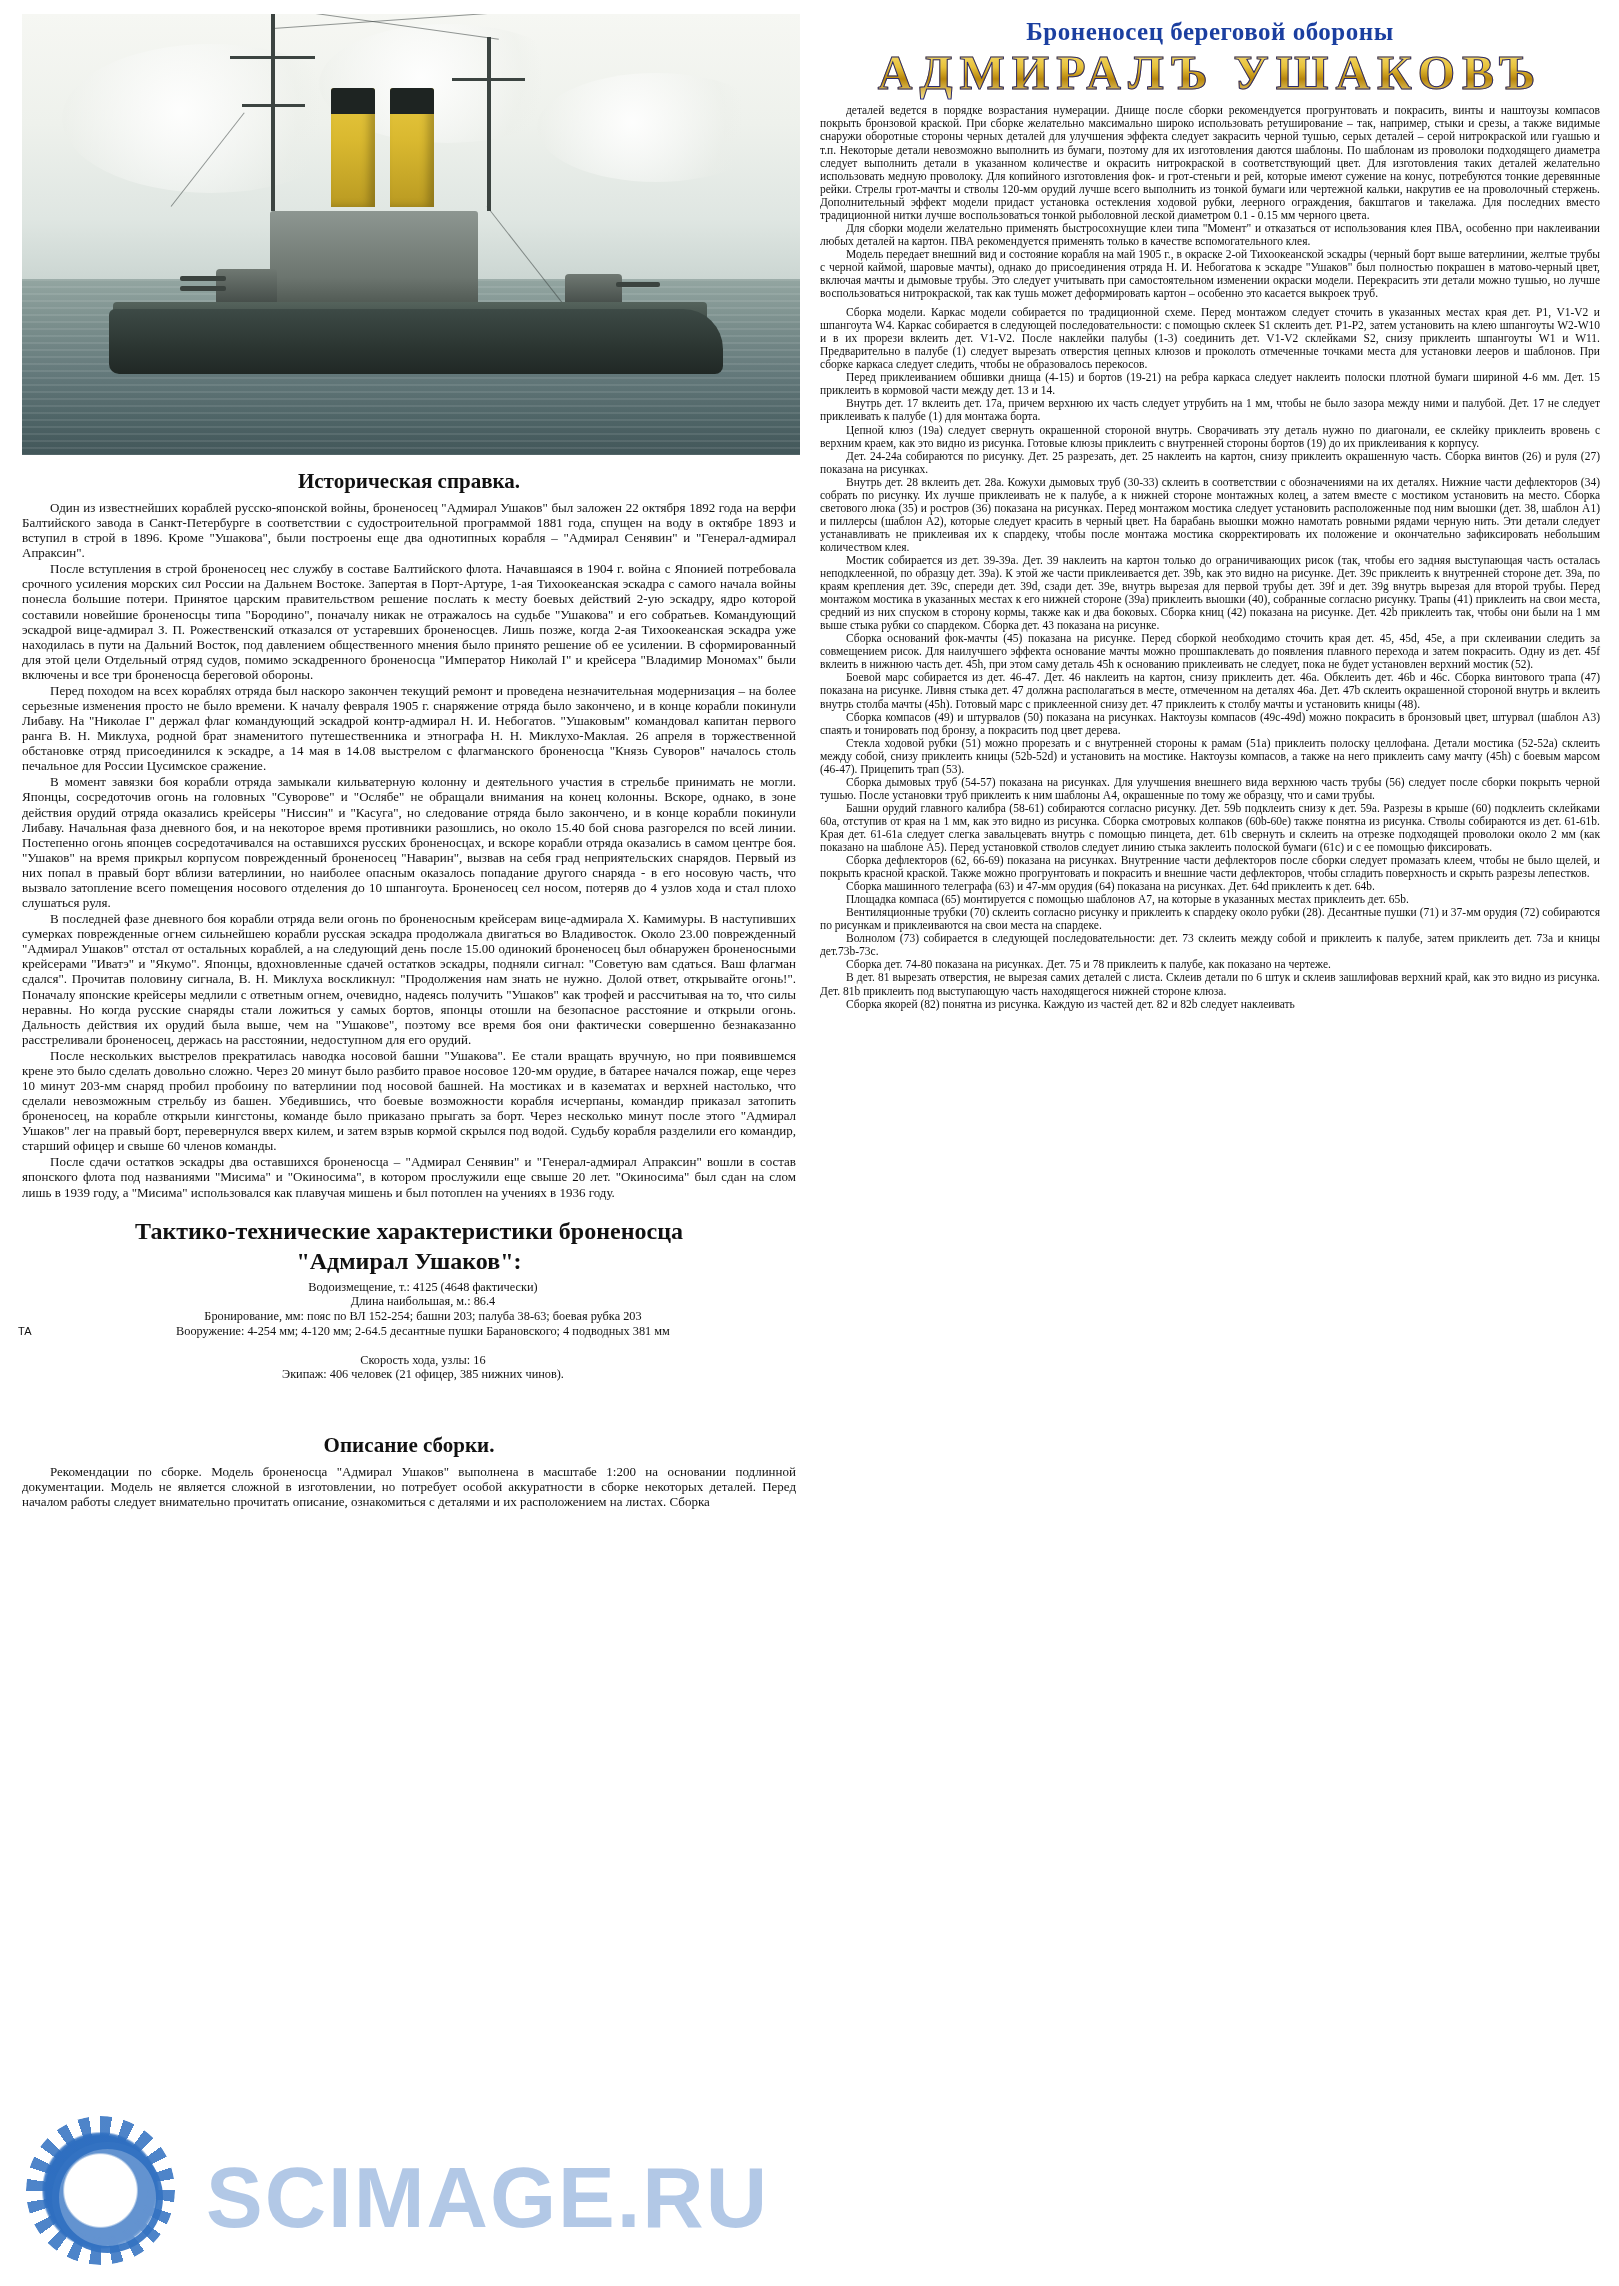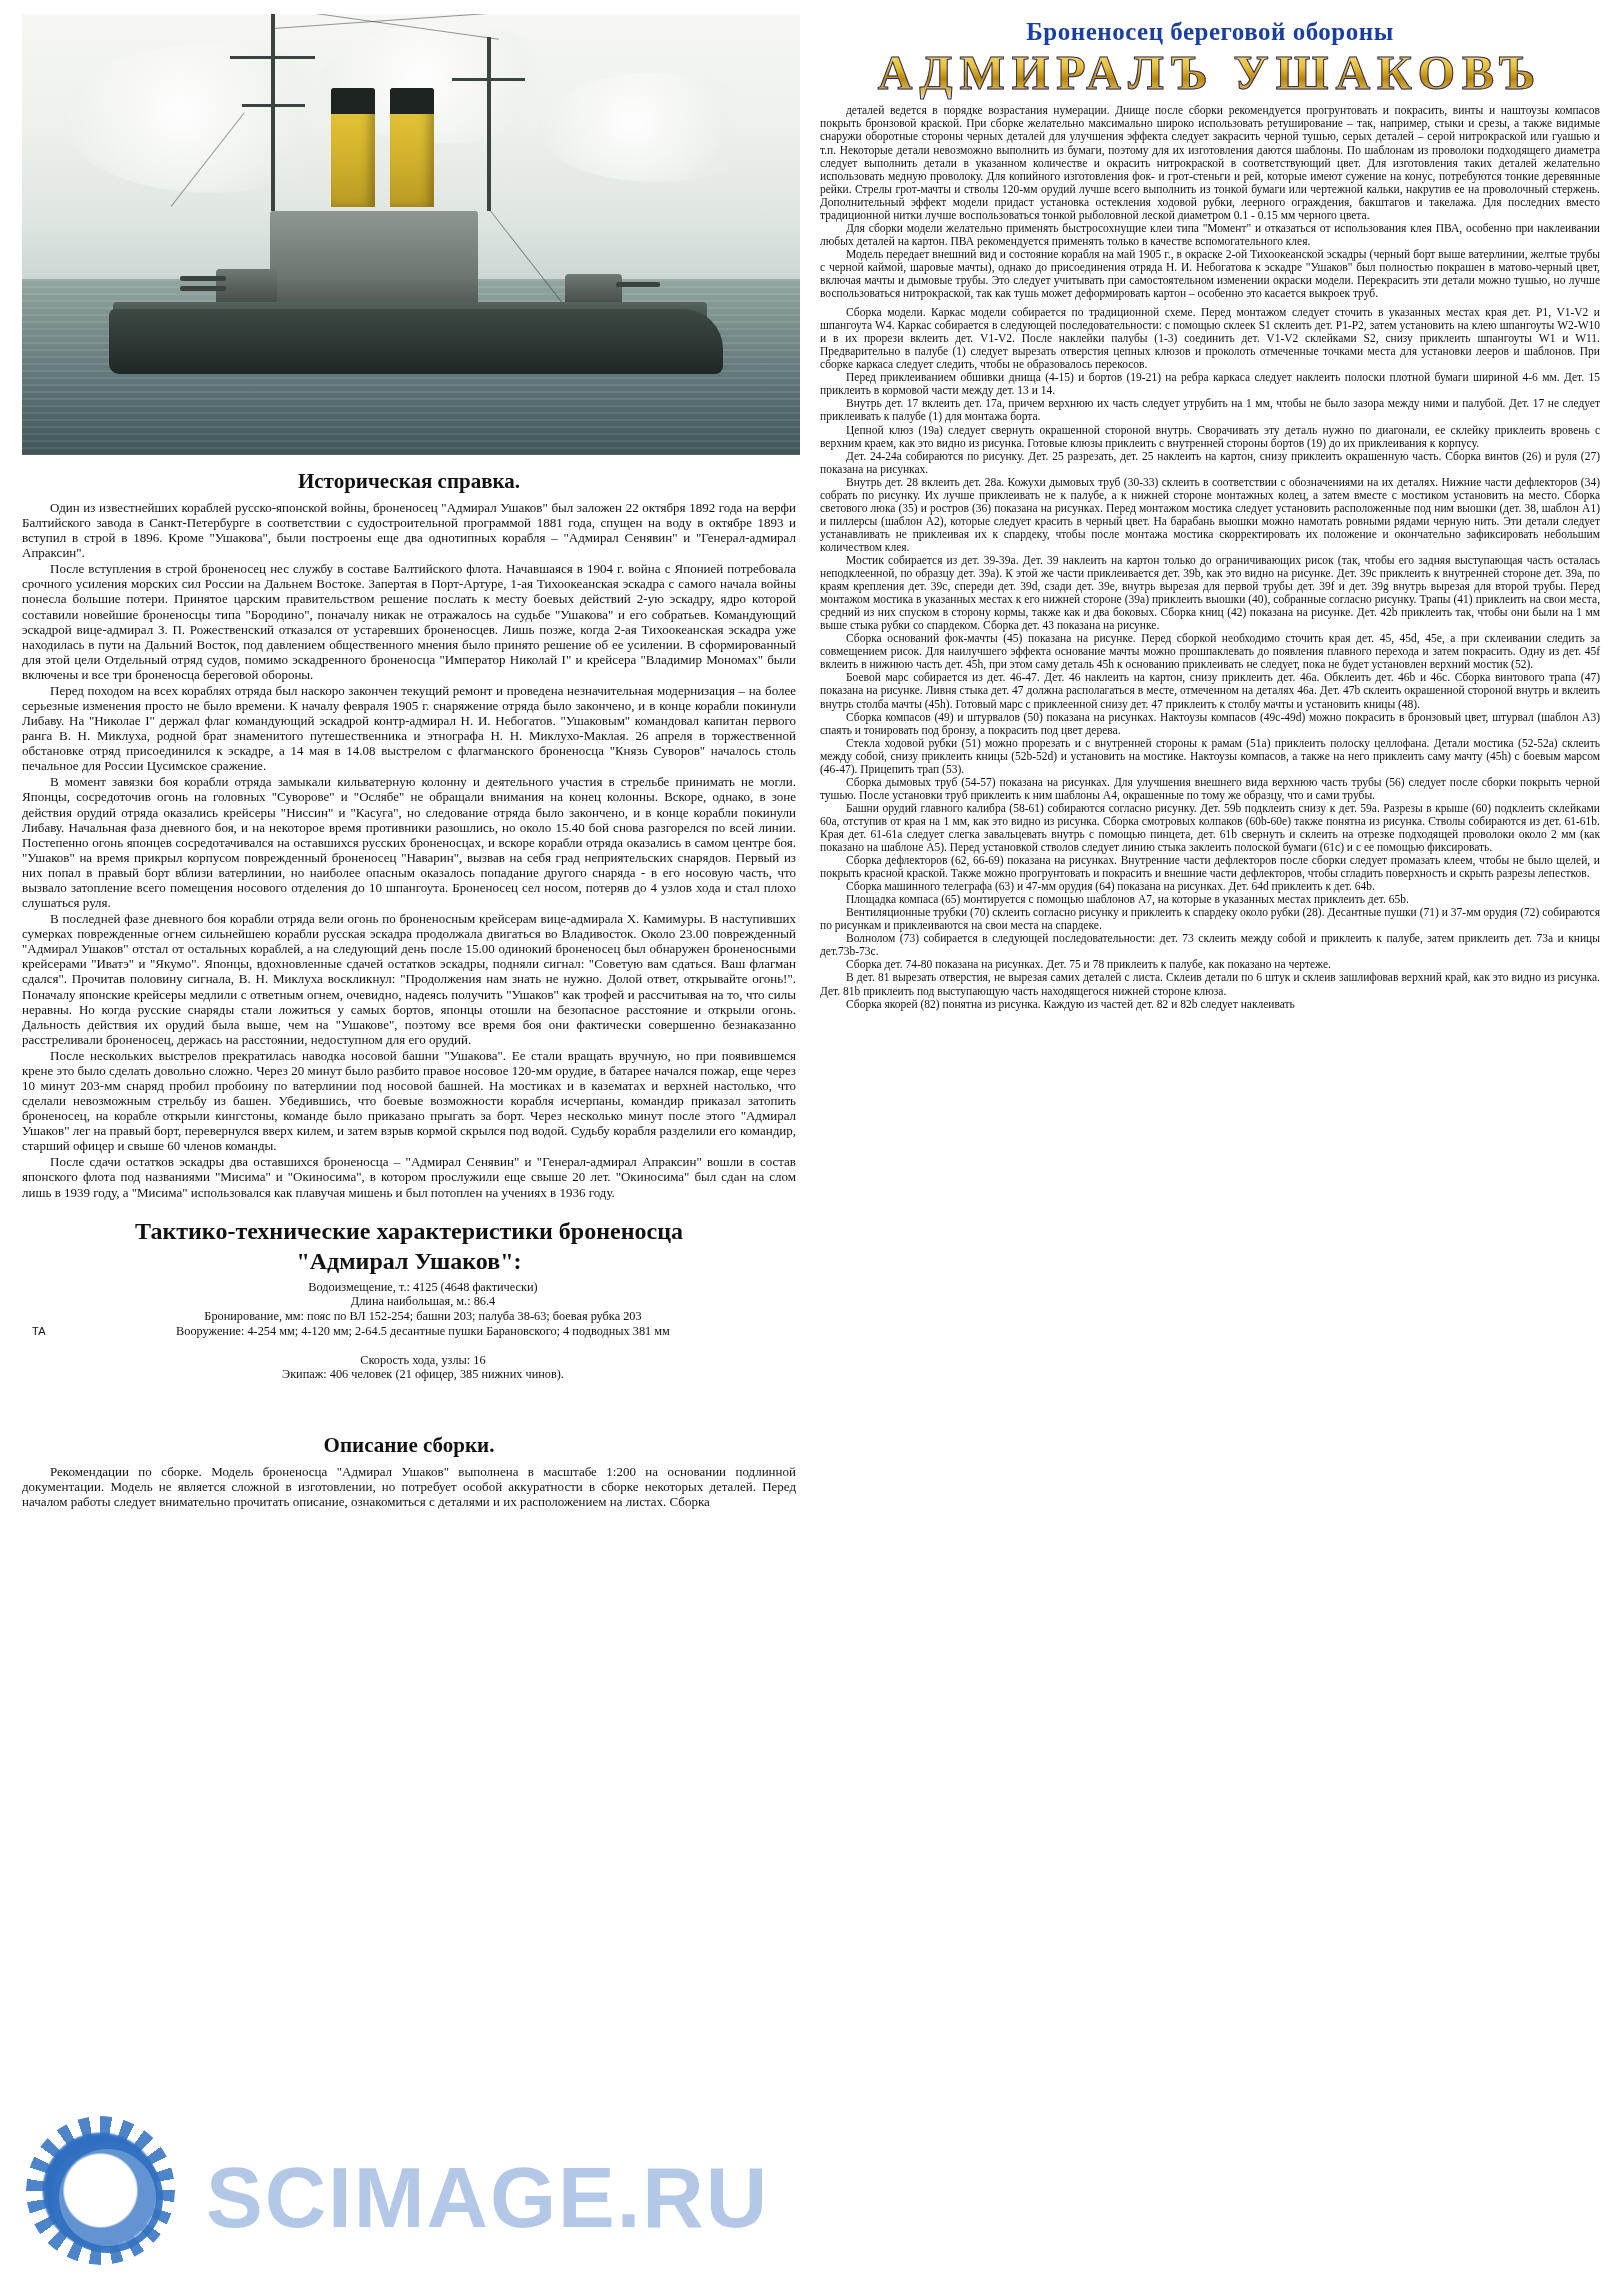--- a/index.html
+++ b/index.html
@@ -109,21 +109,21 @@
   }
   p.spec{
     font-size:12.3px;
     line-height:1.2;
     text-align:center;
     margin:0;
     text-indent:28px;
   }
   .spec-block{margin-top:4px;}
   .ta-mark{
-    position:absolute;left:32px;top:1325px;font-size:11px;font-family:"Liberation Sans",sans-serif;
+    position:absolute;left:18px;top:1325px;font-size:11px;font-family:"Liberation Sans",sans-serif;
   }
 
   
   .right-col{
     width:808px;
     padding:18px 20px 10px 8px;
     box-sizing:border-box;
   }
   .masthead{
     text-align:center;

